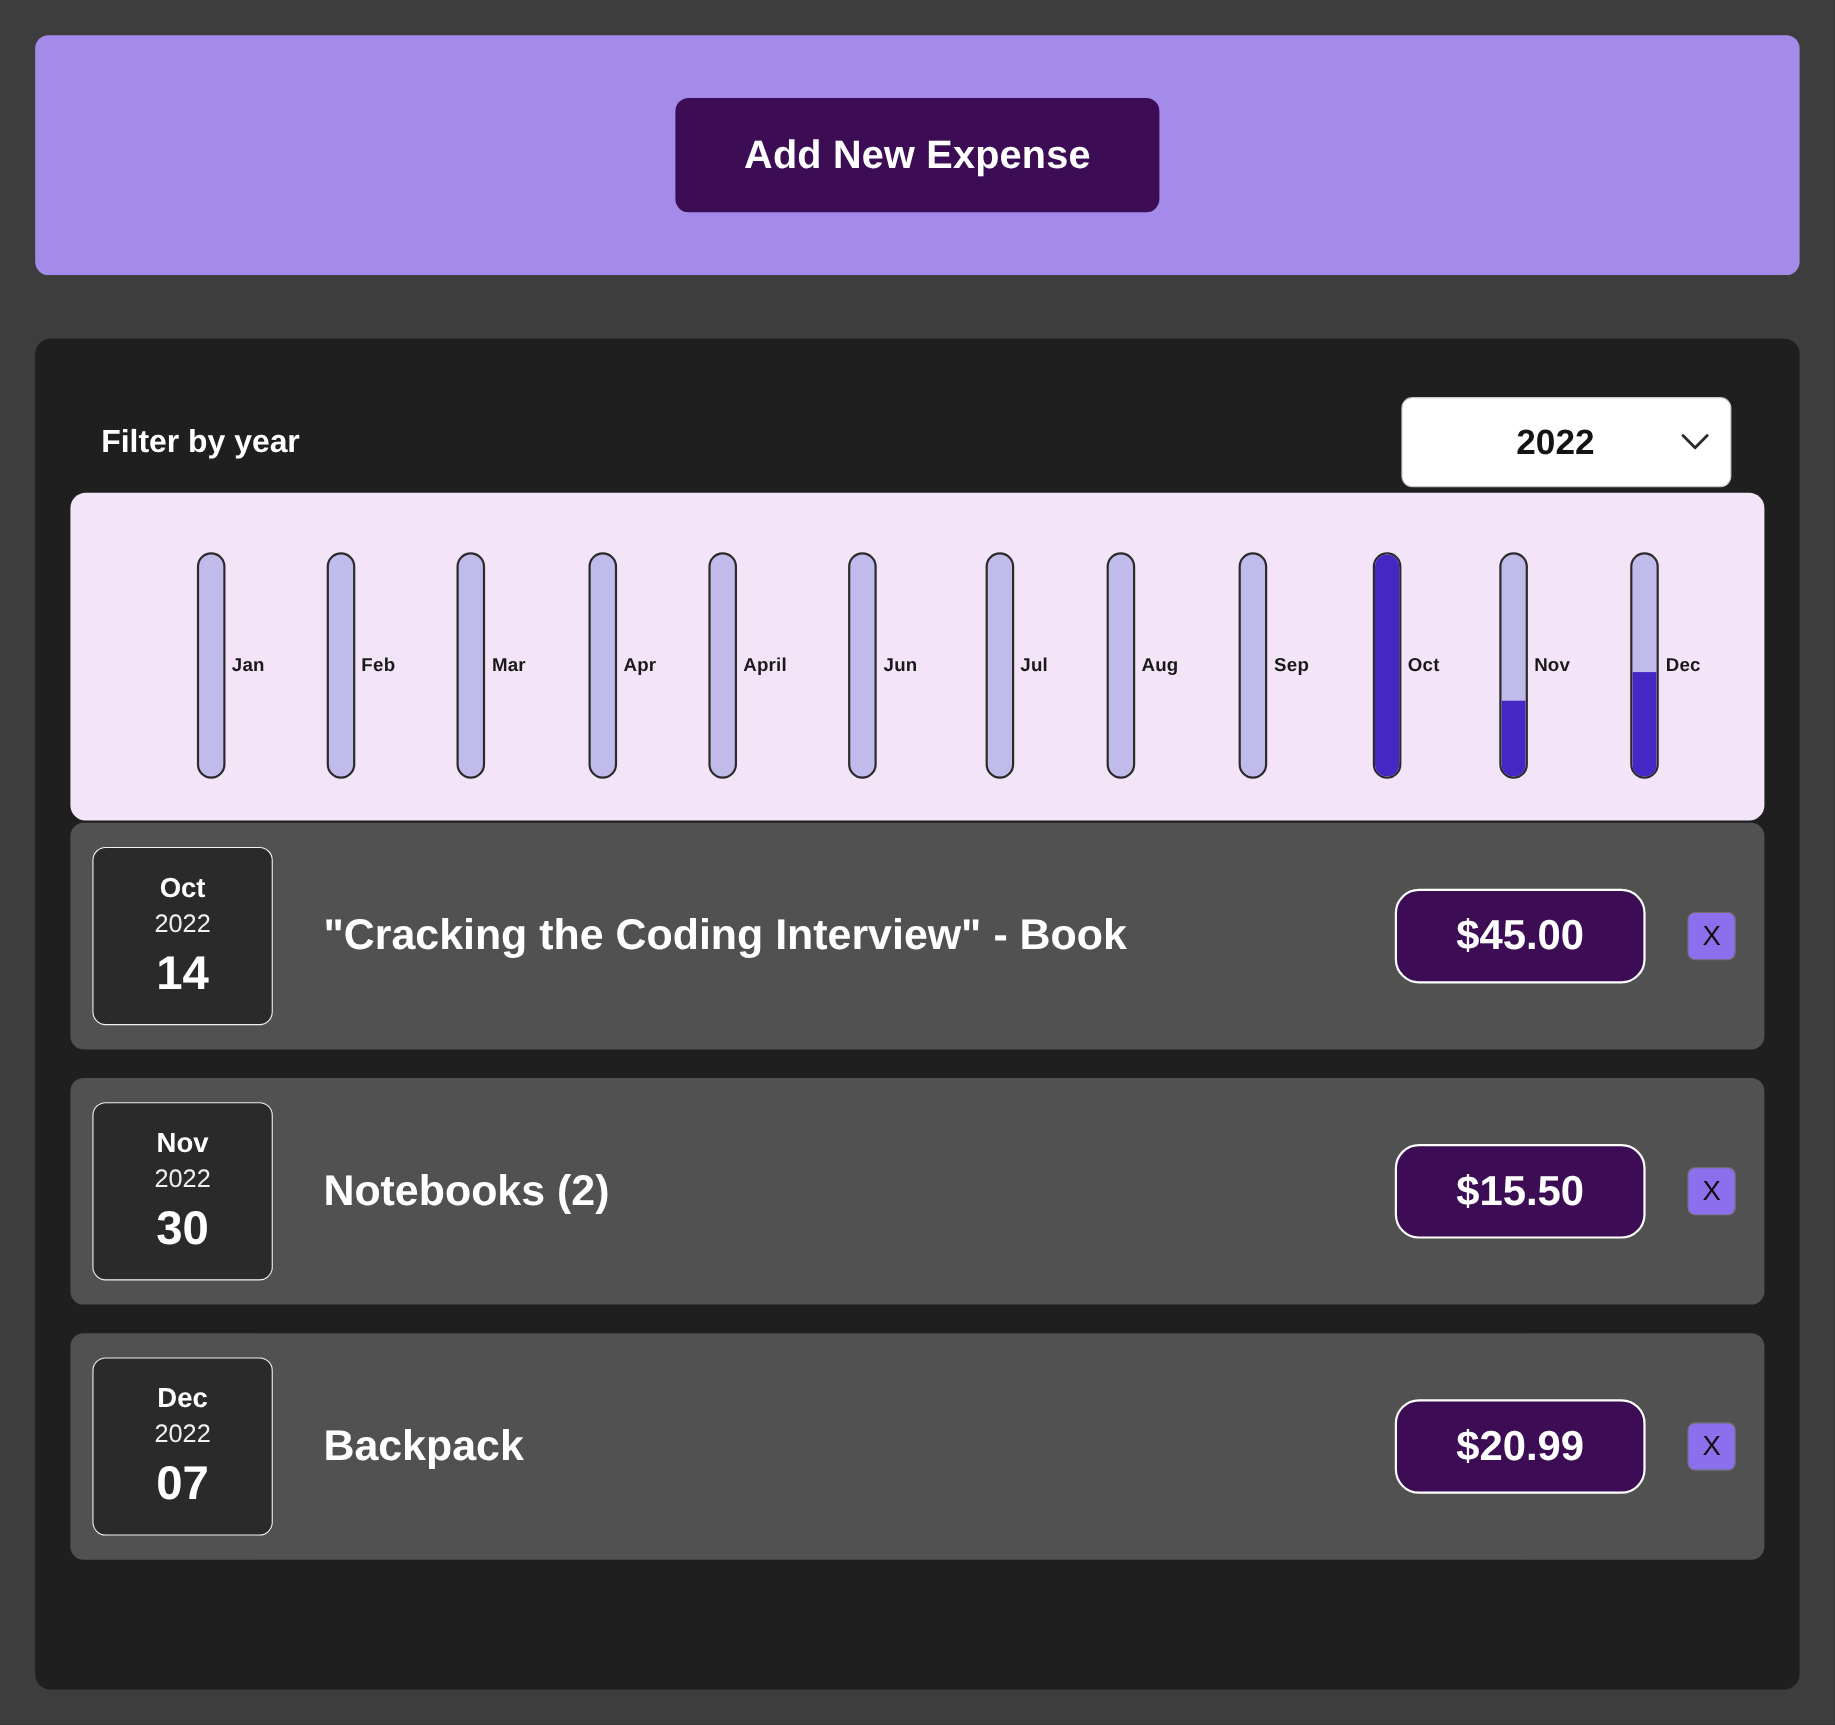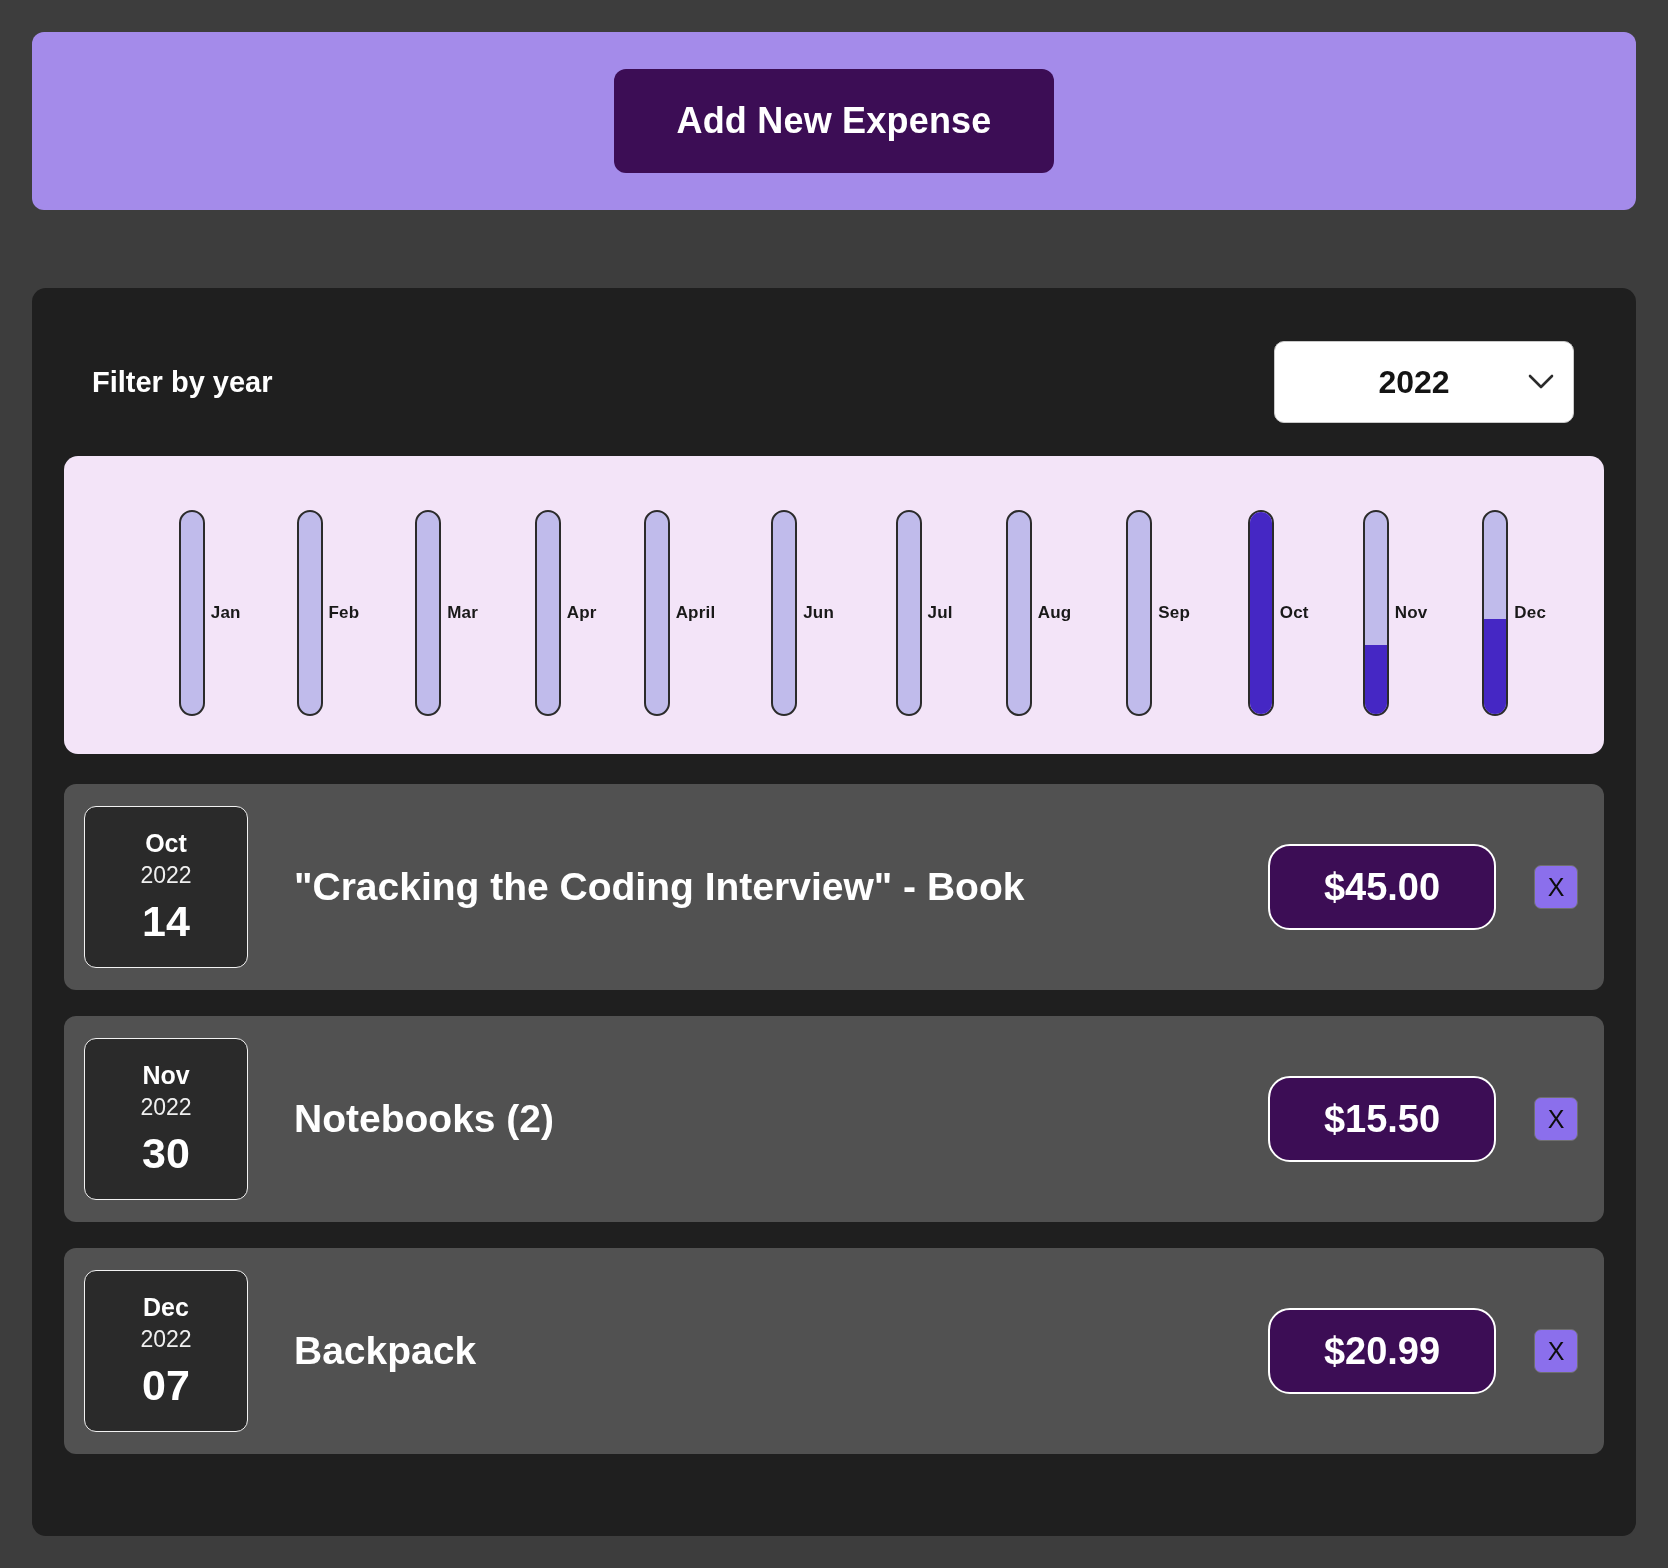--- a/index.html
+++ b/index.html
@@ -22,21 +22,21 @@
     padding: 32px;
     display: flex;
     flex-direction: column;
     gap: 58px;
   }
 
   
   .new-expense-banner {
     background: #a48bea;
     border-radius: 12px;
-    height: 178px;
+    height: 218px;
     display: flex;
     align-items: center;
     justify-content: center;
     flex: 0 0 auto;
   }
   .add-expense-btn {
     background: #3c0d55;
     color: #ffffff;
     border: none;
     border-radius: 12px;
@@ -50,23 +50,21 @@
   }
 
   
   .expenses-card {
     background: #1f1f1f;
     border-radius: 14px;
     padding: 48px 32px 40px 32px;
     flex: 1 1 auto;
     display: flex;
     flex-direction: column;
-    gap: 28px;
     overflow: hidden;
-    margin-top: 20px;
   }
 
   
   .filter-row {
     display: flex;
     align-items: center;
     justify-content: space-between;
     padding: 0 30px 0 28px;
     min-height: 92px;
   }

